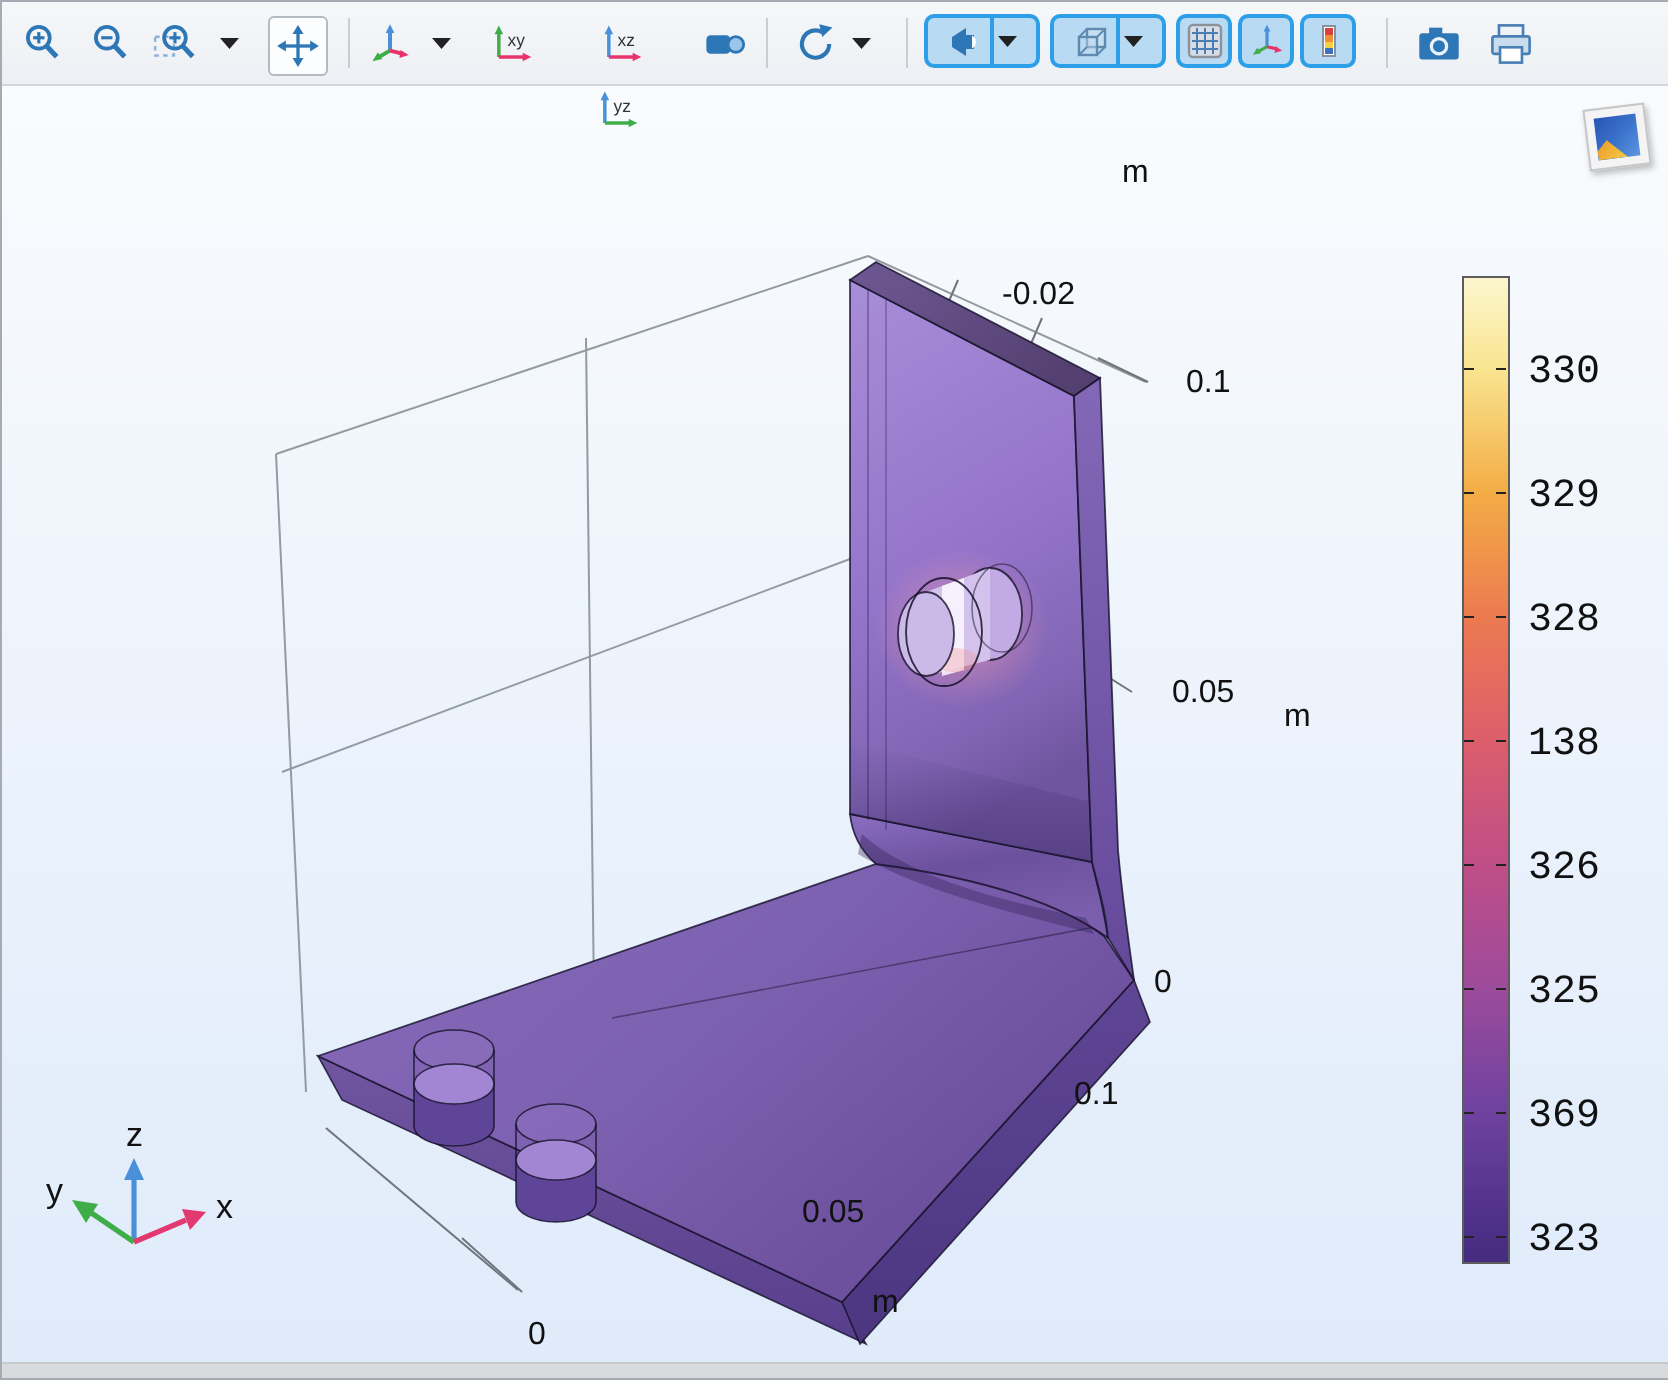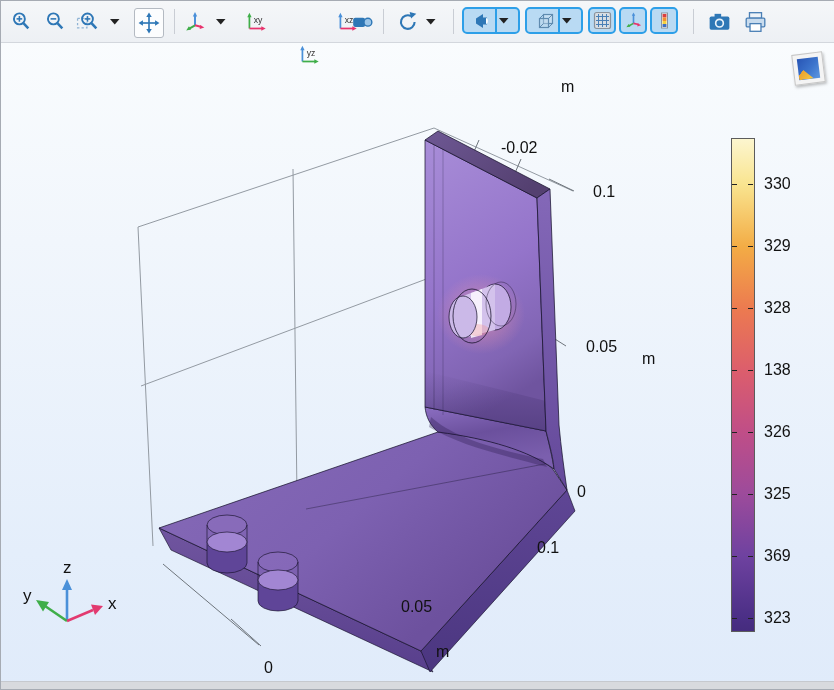--- a/index.html
+++ b/index.html
@@ -29,21 +29,21 @@
   
   .cbar{
     position:absolute;left:730px;top:137px;width:22px;height:492px;
     border:1px solid #5c5c5c;z-index:10;
     background:linear-gradient(180deg,
       #fcf6cf 0%,#f9e48f 9.3%,#f3ac45 21.9%,#ec7a50 34.5%,
       #dc5e6c 47%,#c04e87 59.4%,#9d4b9b 72%,#6f42a0 84.6%,
       #4b2f86 97.2%,#452c7e 100%);
   }
   .cbar-tick{position:absolute;width:5px;height:1px;background:#222;z-index:11;}
-  .cbar-label{position:absolute;left:763px;font-size:16px;color:#111;z-index:11;}
+  .cbar-label{position:absolute;left:763px;font-size:20px;color:#111;z-index:11;font-family:Liberation Mono, monospace;}
   
   .bottom-strip{position:absolute;left:0;bottom:0;width:100%;height:7px;background:#d8dade;border-top:1px solid #c6c9ce;z-index:25;}
   .scene{position:absolute;left:0;top:42px;z-index:1;}
   .triad{position:absolute;left:14px;top:558px;z-index:12;}
   .logo{
     position:absolute;left:792px;top:52px;width:29px;height:29px;z-index:12;
     background:#f4f4f4;border:1px solid #c6c6c6;transform:rotate(-7deg);
     box-shadow:1px 2px 3px rgba(0,0,0,.25);
   }
   .logo .inner{position:absolute;left:4px;top:4px;right:4px;bottom:4px;
@@ -135,21 +135,21 @@
     <div class="titem" style="left:294px;width:30px;margin-top:33px;">
       <svg width="26" height="22" viewBox="0 0 24 20">
         <line x1="5" y1="16" x2="5" y2="4.5" stroke="#4a90d9" stroke-width="1.6"></line>
         <polygon points="5,1.5 3,5.5 7,5.5" fill="#4a90d9"></polygon>
         <line x1="5" y1="16" x2="17" y2="16" stroke="#3fae49" stroke-width="1.6"></line>
         <polygon points="20,16 16,14 16,18" fill="#3fae49"></polygon>
         <text x="9" y="11" font-size="8" fill="#333">yz</text>
       </svg>
     </div>
 
-    <div class="titem" style="left:332px;width:30px;justify-content:center;">
+    <div class="titem" style="left:296px;width:30px;justify-content:center;">
       <svg width="26" height="22" viewBox="0 0 24 20">
         <line x1="5" y1="16" x2="5" y2="4.5" stroke="#4a90d9" stroke-width="1.6"></line>
         <polygon points="5,1.5 3,5.5 7,5.5" fill="#4a90d9"></polygon>
         <line x1="5" y1="16" x2="17" y2="16" stroke="#e8336d" stroke-width="1.6"></line>
         <polygon points="20,16 16,14 16,18" fill="#e8336d"></polygon>
         <text x="9" y="11" font-size="8" fill="#333">xz</text>
       </svg>
     </div>
 
     <div class="titem" style="left:348px;width:28px;">

